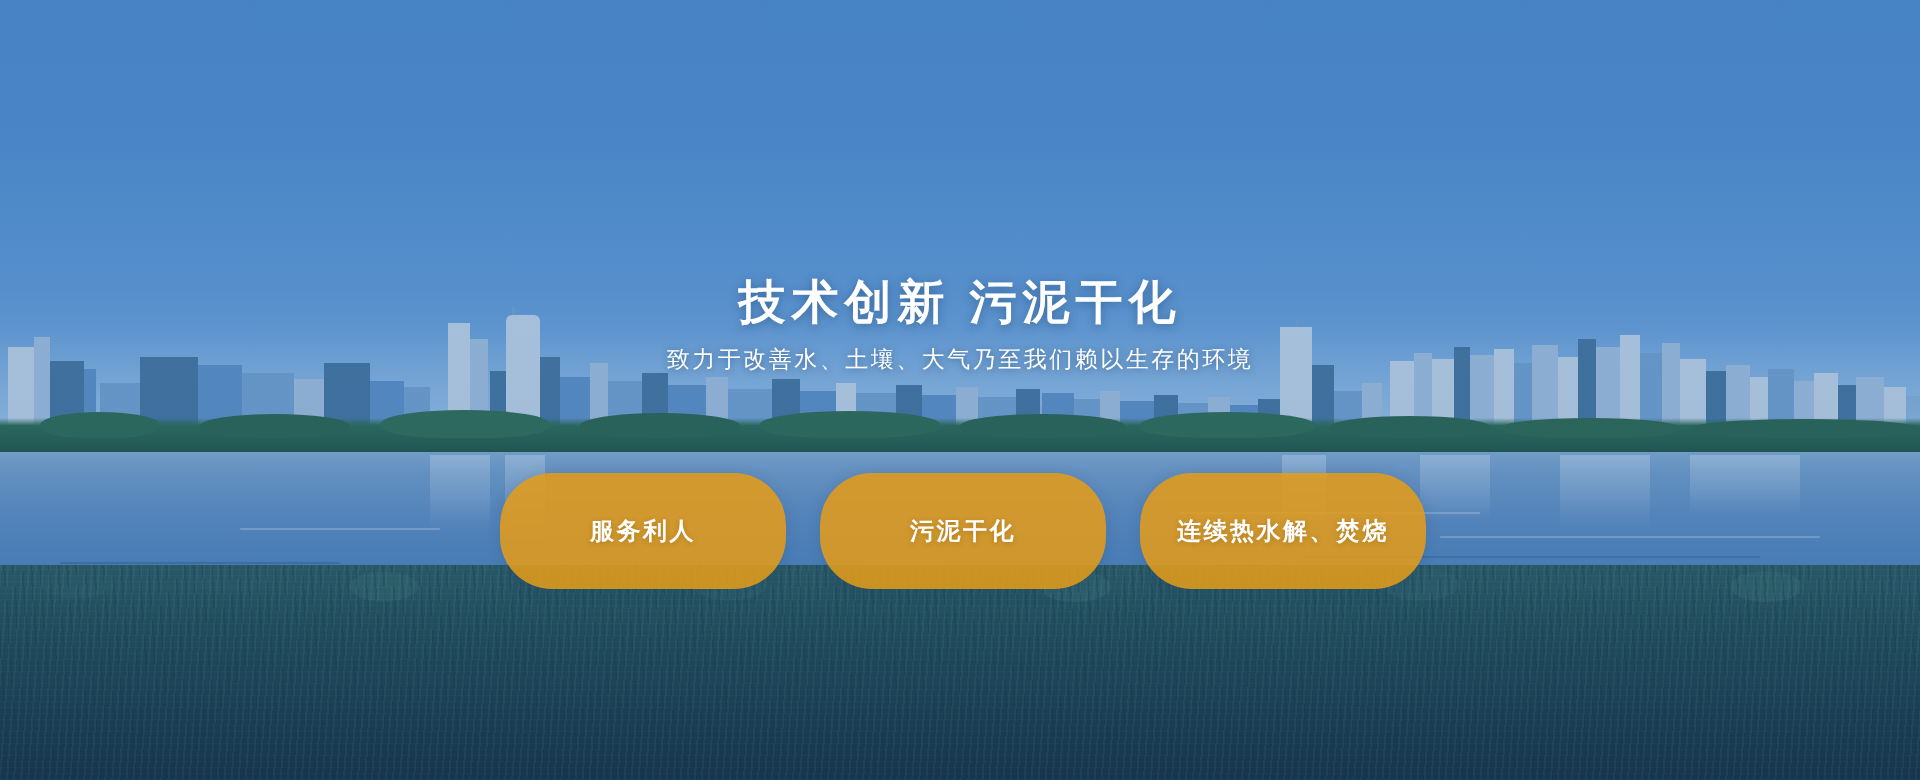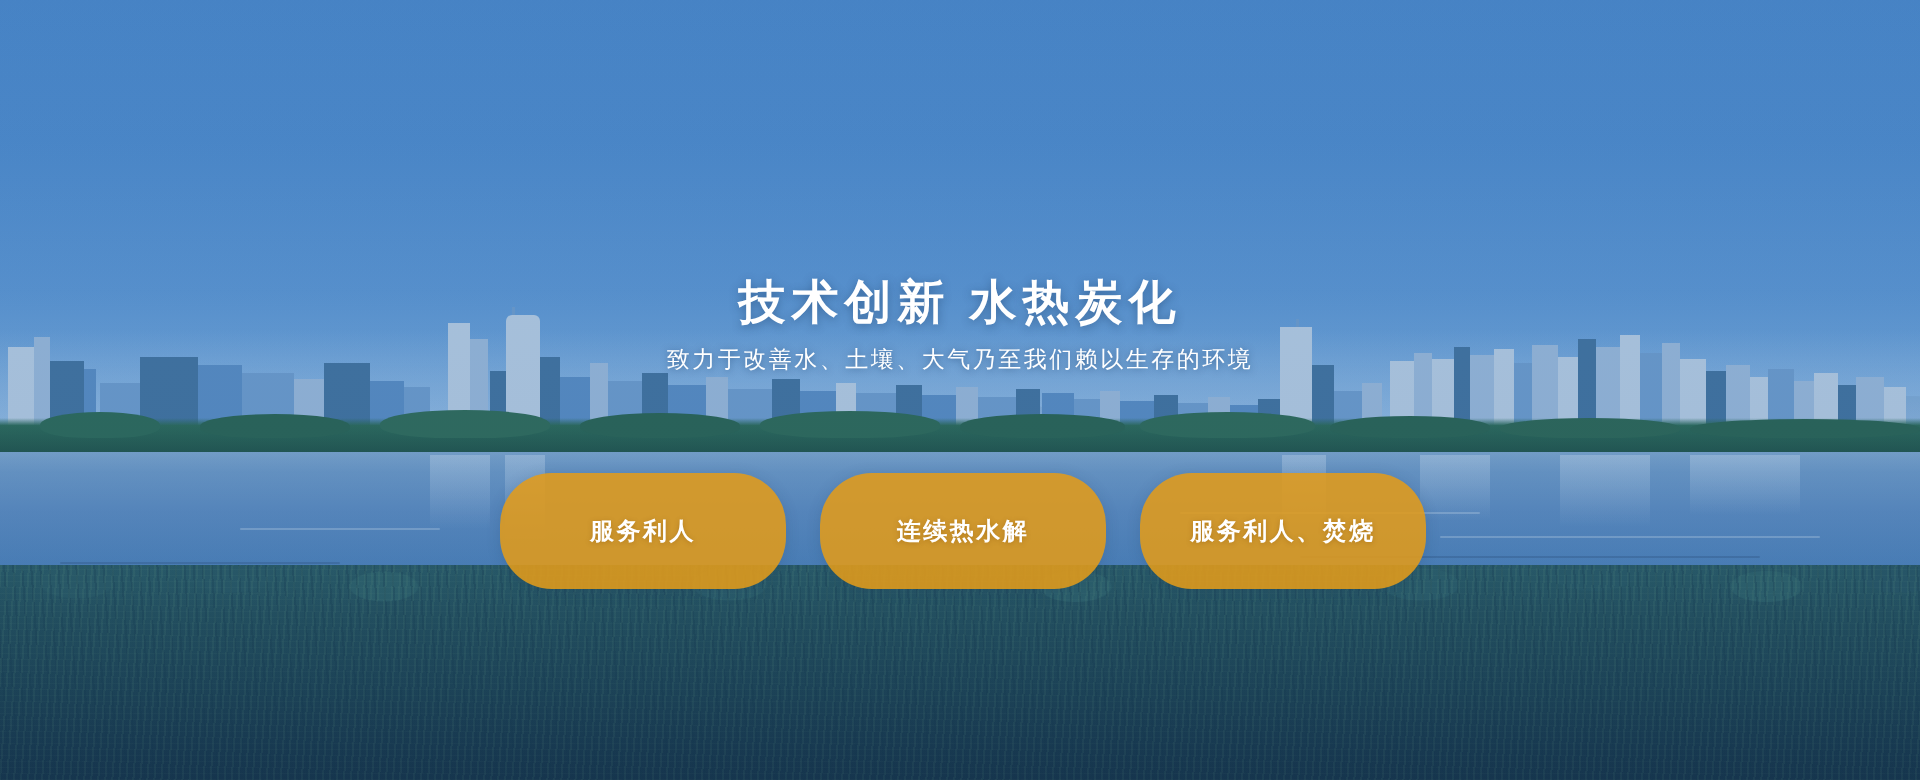--- a/index.html
+++ b/index.html
@@ -201,31 +201,31 @@
   <div class="darkripple" style="left:820px;top:570px;width:320px;"></div>
   <div class="darkripple" style="left:60px;top:562px;width:280px;"></div>
 
   <div class="fg"></div>
   <div class="fgtex"></div>
   <div class="fgtint"></div>
 
   <div class="grade"></div>
 
   <div class="hl-wrap">
-    <h1 class="headline">技术创新  水热炭化</h1>
+    <h1 class="headline">技术创新  污泥干化</h1>
   </div>
   <div class="sub-wrap">
     <p class="sub">致力于改善水、土壤、大气乃至我们赖以生存的环境</p>
   </div>
 
   <div class="btnrow">
     <div class="pill p1">
       <span>服务利人</span>
     </div>
     <div class="pill p2">
-      <span>连续热水解</span>
+      <span>污泥干化</span>
     </div>
     <div class="pill p3">
-      <span>服务利人、焚烧</span>
+      <span>连续热水解、焚烧</span>
     </div>
   </div>
 
 </div>
 
 </body></html>

